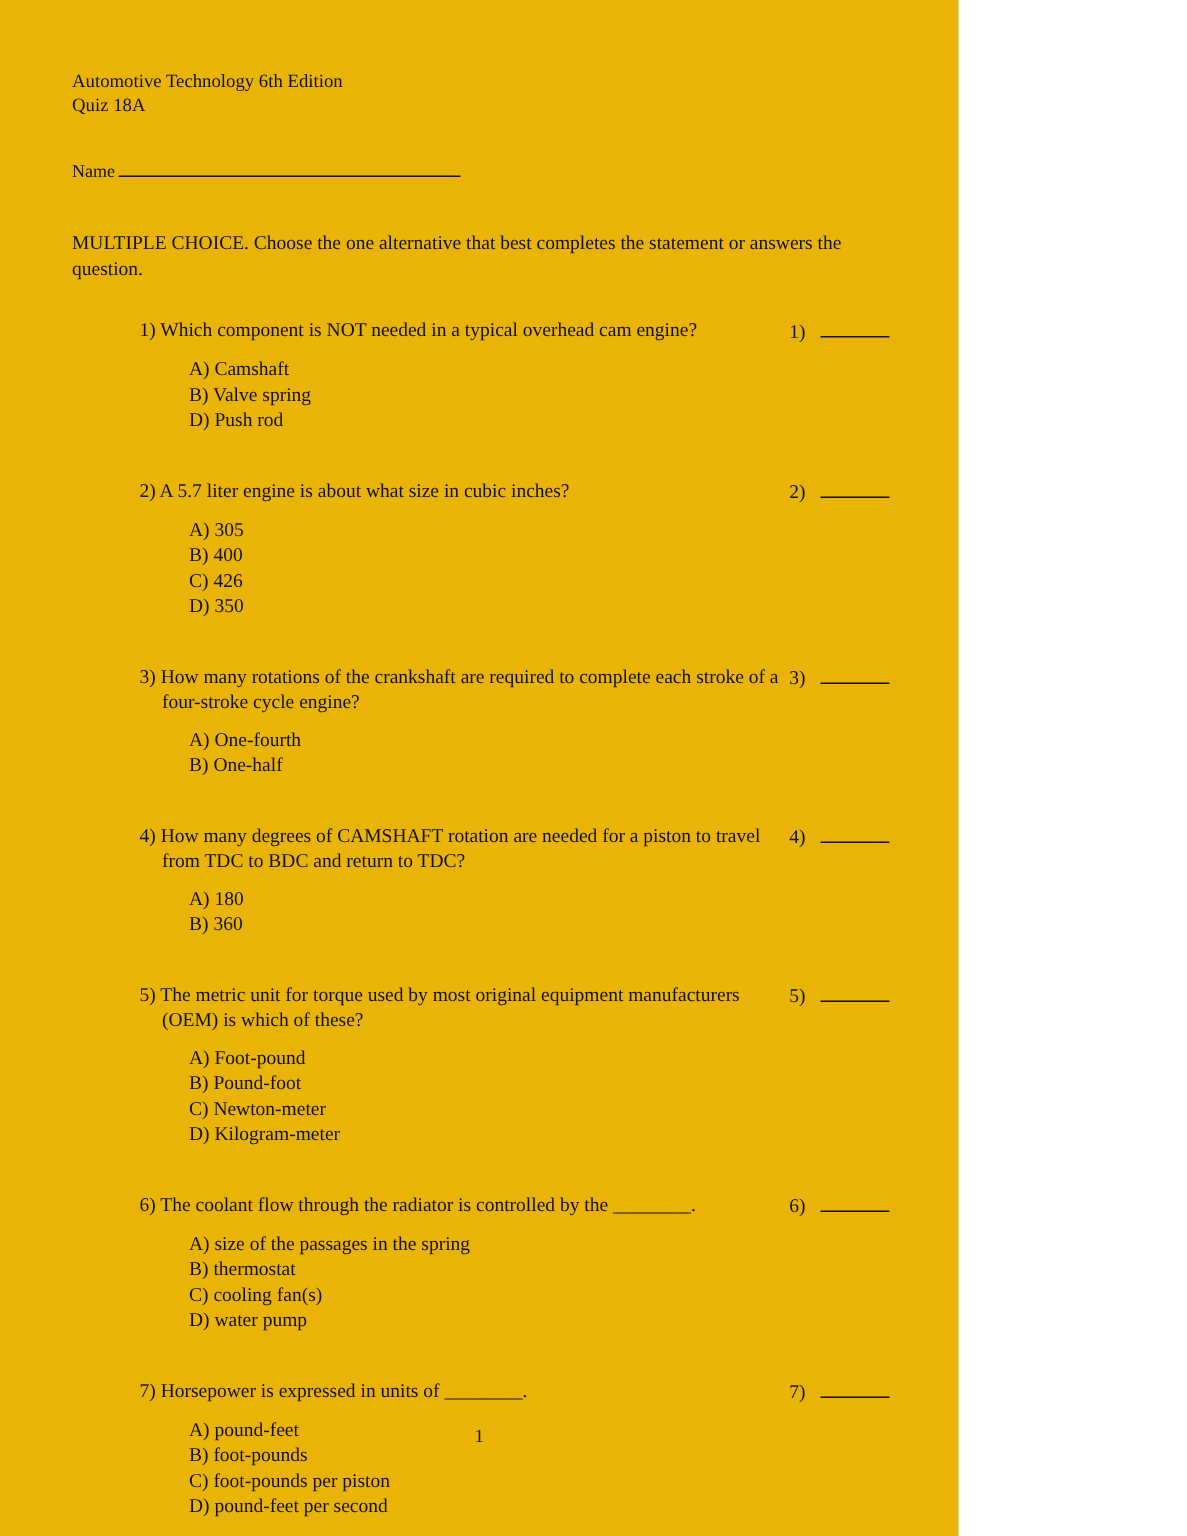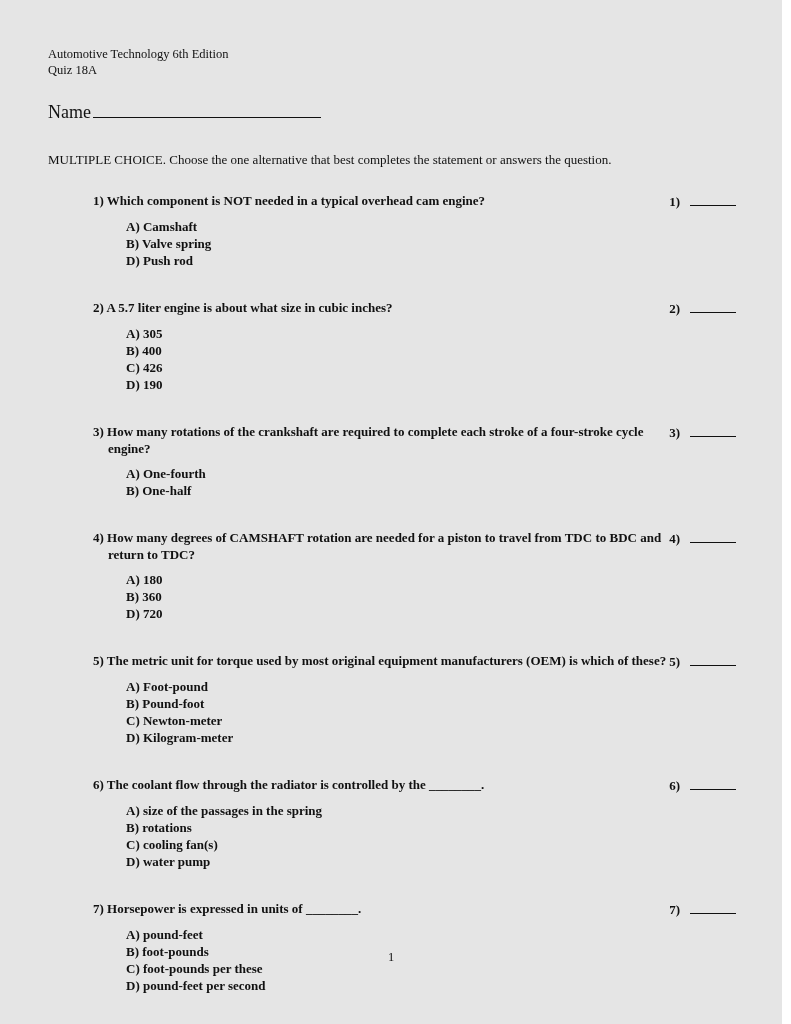--- a/index.html
+++ b/index.html
@@ -2,60 +2,59 @@
 <html><head>
 <meta charset="utf-8">
 <style>
   html, body {
     margin: 0;
     padding: 0;
     background: #ffffff;
   }
   .page {
     position: relative;
-    width: 782px;
+    width: 639px;
     height: 1024px;
-    background: #e5e5e5;
+    background: #eab308;
     color: #111111;
     font-family: "Liberation Serif", "DejaVu Serif", serif;
     font-size: 13px;
     line-height: 17px;
     box-sizing: border-box;
     padding: 46px 46px 0 48px;
     overflow: hidden;
   }
   .header-line {
     margin: 0;
     font-size: 12.5px;
     line-height: 16px;
   }
   .name-row {
     margin-top: 26px;
-    font-size: 18px;
+    font-size: 12px;
   }
   .name-underline {
     display: inline-block;
     width: 228px;
     height: 13px;
     border-bottom: 1px solid #111111;
     margin-left: 2px;
     vertical-align: baseline;
   }
   .instructions {
     margin-top: 30px;
     font-weight: normal;
     font-size: 13px;
   }
   .question-list {
     margin-top: 24px;
     margin-left: 45px;
   }
   .question {
     margin-bottom: 30px;
-    font-weight: bold;
   }
   .q-row {
     display: flex;
     justify-content: space-between;
     align-items: flex-start;
   }
   .q-main {
     width: 566px;
     padding-left: 15px;
     text-indent: -15px;
@@ -128,21 +127,21 @@
         <span>A 5.7 liter engine is about what size in cubic inches?</span>
       </div>
       <div class="answer-cell">
         <span>2)</span><span class="answer-blank"></span>
       </div>
     </div>
     <div class="choices">
           <div class="choice">A) 305</div>
           <div class="choice">B) 400</div>
           <div class="choice">C) 426</div>
-          <div class="choice">D) 190</div>
+          <div class="choice">D) 350</div>
         </div>
   </div>
 
   <div class="question">
     <div class="q-row">
       <div class="q-main">
         <span>3)</span>
         <span>How many rotations of the crankshaft are required to complete each stroke of a four-stroke cycle engine?</span>
       </div>
       <div class="answer-cell">
@@ -161,21 +160,20 @@
         <span>4)</span>
         <span>How many degrees of CAMSHAFT rotation are needed for a piston to travel from TDC to BDC and return to TDC?</span>
       </div>
       <div class="answer-cell">
         <span>4)</span><span class="answer-blank"></span>
       </div>
     </div>
     <div class="choices">
           <div class="choice">A) 180</div>
           <div class="choice">B) 360</div>
-          <div class="choice">D) 720</div>
         </div>
   </div>
 
   <div class="question">
     <div class="q-row">
       <div class="q-main">
         <span>5)</span>
         <span>The metric unit for torque used by most original equipment manufacturers (OEM) is which of these?</span>
       </div>
       <div class="answer-cell">
@@ -195,40 +193,40 @@
       <div class="q-main">
         <span>6)</span>
         <span>The coolant flow through the radiator is controlled by the ________.</span>
       </div>
       <div class="answer-cell">
         <span>6)</span><span class="answer-blank"></span>
       </div>
     </div>
     <div class="choices">
           <div class="choice">A) size of the passages in the spring</div>
-          <div class="choice">B) rotations</div>
+          <div class="choice">B) thermostat</div>
           <div class="choice">C) cooling fan(s)</div>
           <div class="choice">D) water pump</div>
         </div>
   </div>
 
   <div class="question">
     <div class="q-row">
       <div class="q-main">
         <span>7)</span>
         <span>Horsepower is expressed in units of ________.</span>
       </div>
       <div class="answer-cell">
         <span>7)</span><span class="answer-blank"></span>
       </div>
     </div>
     <div class="choices">
           <div class="choice">A) pound-feet</div>
           <div class="choice">B) foot-pounds</div>
-          <div class="choice">C) foot-pounds per these</div>
+          <div class="choice">C) foot-pounds per piston</div>
           <div class="choice">D) pound-feet per second</div>
         </div>
   </div>
 </div>
 
   <div class="page-footer">1</div>
 
 </div>
 
 </body></html>

